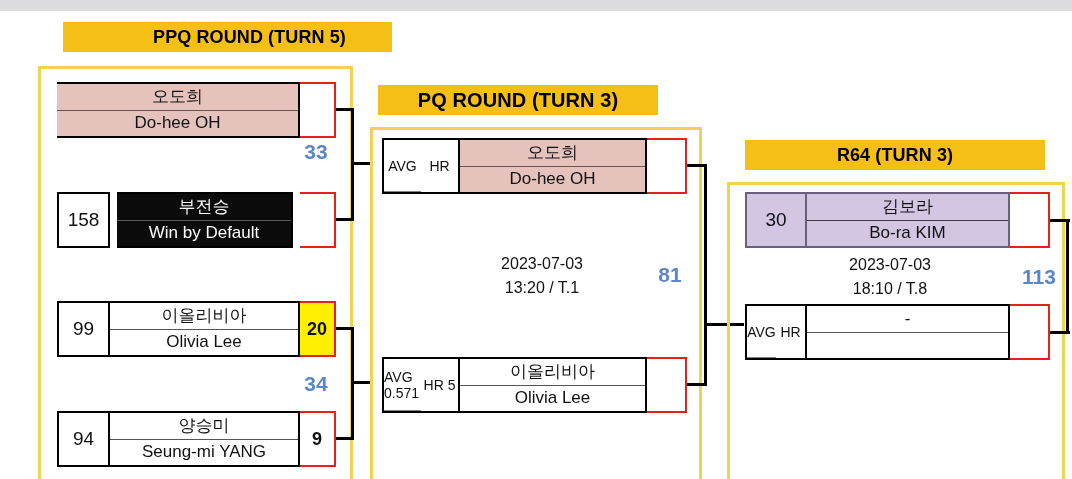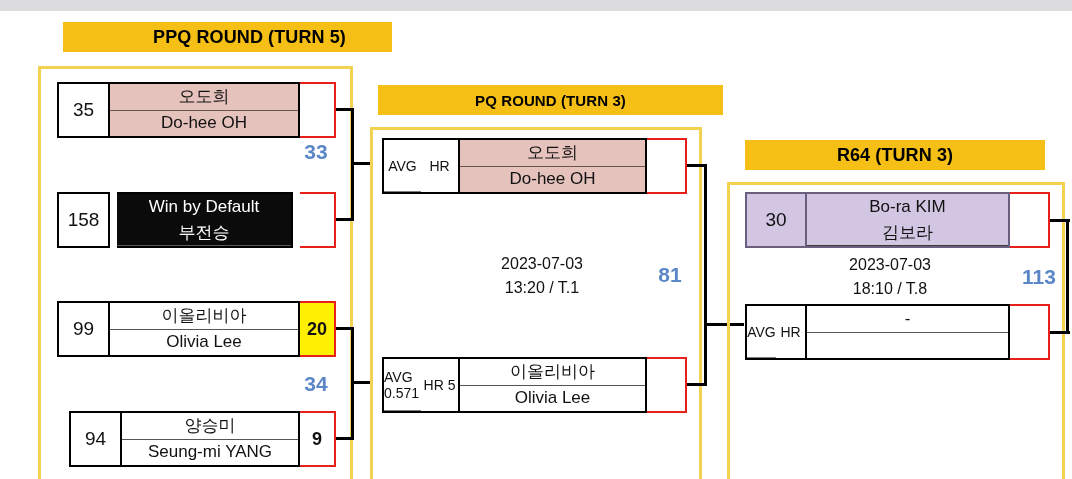--- a/index.html
+++ b/index.html
@@ -132,70 +132,69 @@
 
 <div id="root">
 
   <div class="topbar"></div>
 
   <div class="banner" style="left:63px;top:22px;width:285px;height:30px;font-size:18px;padding-left:44px;">PPQ ROUND (TURN 5)</div>
 
   <div class="colframe" style="left:38px;top:66px;width:315px;height:420px;"></div>
 
   <div class="box pink" style="left:57px;top:82px;width:279px;height:56px;">
-    <div class="cell-seed" style="width:53px;">35</div>
     <div class="cell-names">
       <div class="nline top">오도희</div>
       <div class="nline">Do-hee OH</div>
     </div>
     <div class="cell-score" style="width:36px;"></div>
   </div>
 
   <div class="box blackrow" style="left:57px;top:192px;width:279px;height:56px;gap:7px;">
     <div class="cell-seed" style="width:53px;">158</div>
     <div class="cell-names">
+      <div class="nline top">부전승</div>
       <div class="nline">Win by Default</div>
-      <div class="nline top">부전승</div>
     </div>
     <div class="cell-score" style="width:36px;"></div>
   </div>
 
   <div class="bluenum" style="left:296px;top:138px;width:40px;height:28px;">33</div>
 
   <div class="box" style="left:57px;top:301px;width:279px;height:56px;">
     <div class="cell-seed" style="width:53px;">99</div>
     <div class="cell-names">
       <div class="nline top">이올리비아</div>
       <div class="nline">Olivia Lee</div>
     </div>
     <div class="cell-score scoreyellow" style="width:36px;">20</div>
   </div>
 
   <div class="box" style="left:57px;top:411px;width:279px;height:56px;">
-    <div class="cell-seed" style="width:53px;margin-left:12px;">94</div>
+    <div class="cell-seed" style="width:53px;">94</div>
     <div class="cell-names">
       <div class="nline top">양승미</div>
       <div class="nline">Seung-mi YANG</div>
     </div>
     <div class="cell-score" style="width:36px;">9</div>
   </div>
 
   <div class="bluenum" style="left:296px;top:370px;width:40px;height:28px;">34</div>
 
   <div class="ln" style="left:336px;top:108px;width:18px;height:3px;"></div>
   <div class="ln" style="left:336px;top:218px;width:18px;height:3px;"></div>
   <div class="ln" style="left:351px;top:108px;width:3px;height:113px;"></div>
   <div class="ln" style="left:351px;top:162px;width:22px;height:3px;"></div>
 
   <div class="ln" style="left:336px;top:327px;width:18px;height:3px;"></div>
   <div class="ln" style="left:336px;top:437px;width:18px;height:3px;"></div>
   <div class="ln" style="left:351px;top:327px;width:3px;height:113px;"></div>
   <div class="ln" style="left:351px;top:381px;width:22px;height:3px;"></div>
 
-  <div class="banner" style="left:378px;top:85px;width:345px;height:30px;font-size:15px;">PQ ROUND (TURN 3)</div>
+  <div class="banner" style="left:378px;top:85px;width:280px;height:30px;font-size:20px;">PQ ROUND (TURN 3)</div>
 
   <div class="colframe" style="left:370px;top:127px;width:332px;height:360px;"></div>
 
   <div class="box pink" style="left:382px;top:138px;width:305px;height:56px;">
     <div class="cell-stat" style="width:78px;">
       <div class="sline top">AVG</div>
       <div class="sline">HR</div>
     </div>
     <div class="cell-names">
       <div class="nline top">오도희</div>
@@ -228,22 +227,22 @@
   <div class="ln" style="left:704px;top:164px;width:3px;height:222px;"></div>
   <div class="ln" style="left:704px;top:323px;width:40px;height:3px;"></div>
 
   <div class="banner" style="left:745px;top:140px;width:300px;height:30px;font-size:18px;">R64 (TURN 3)</div>
 
   <div class="colframe" style="left:727px;top:182px;width:338px;height:305px;"></div>
 
   <div class="box purple" style="left:745px;top:192px;width:305px;height:56px;">
     <div class="cell-seed" style="width:62px;">30</div>
     <div class="cell-names">
+      <div class="nline top">김보라</div>
       <div class="nline">Bo-ra KIM</div>
-      <div class="nline top">김보라</div>
     </div>
     <div class="cell-score" style="width:40px;"></div>
   </div>
 
   <div class="meta" style="left:800px;top:250px;width:180px;height:54px;">
     <span>2023-07-03</span>
     <span>18:10 / T.8</span>
   </div>
 
   <div class="bluenum" style="left:1013px;top:263px;width:52px;height:28px;">113</div>

